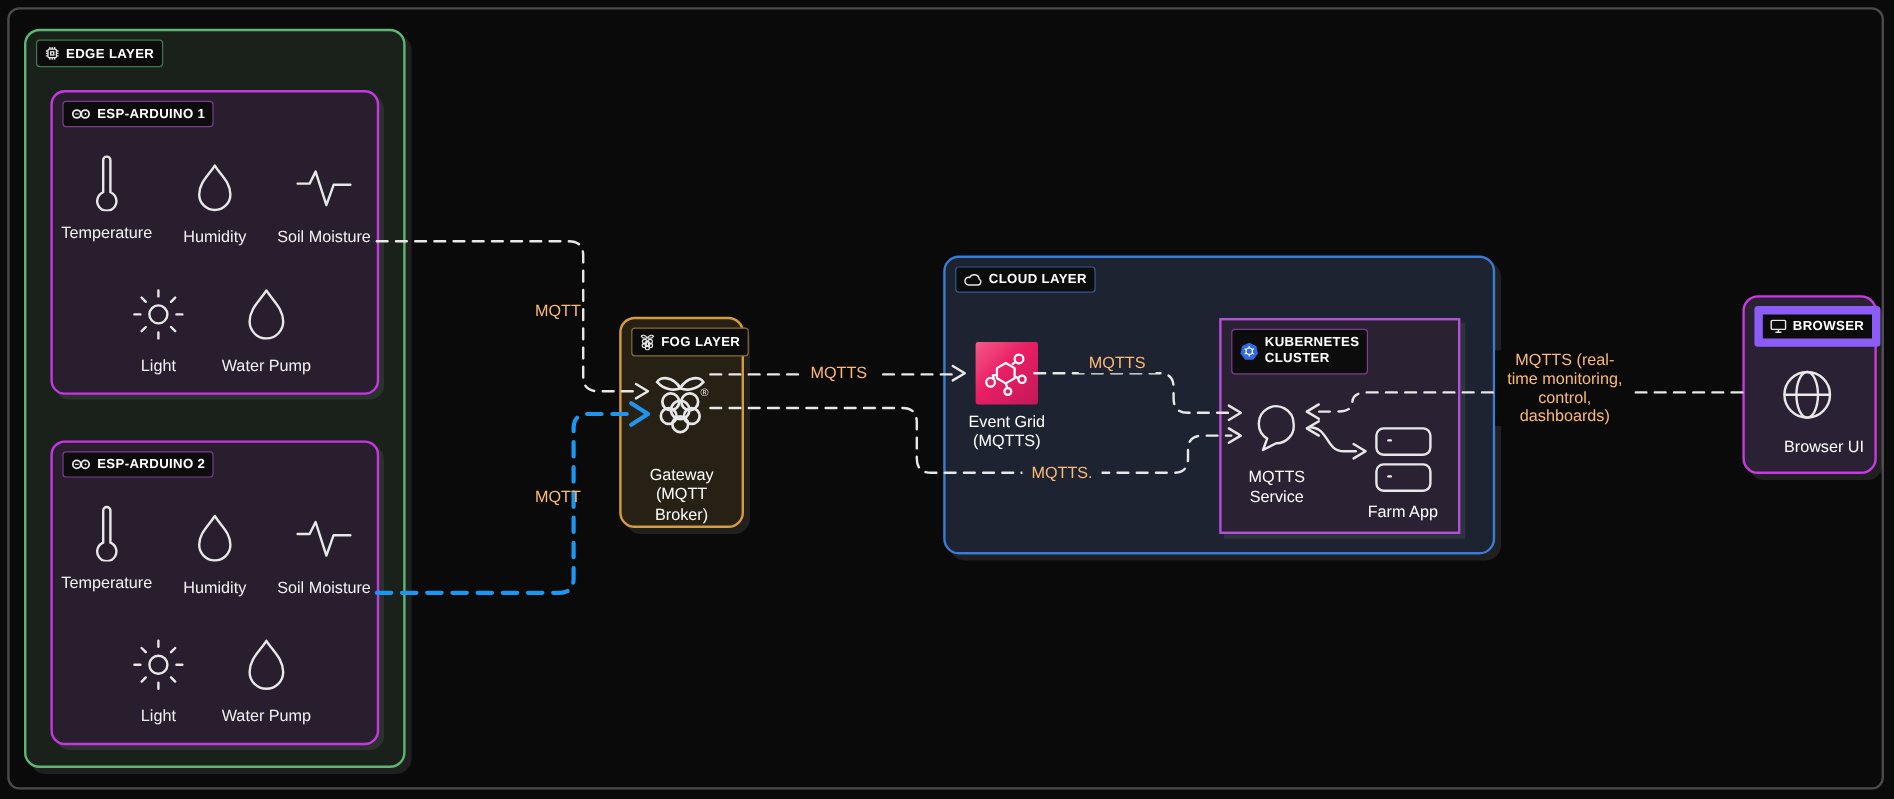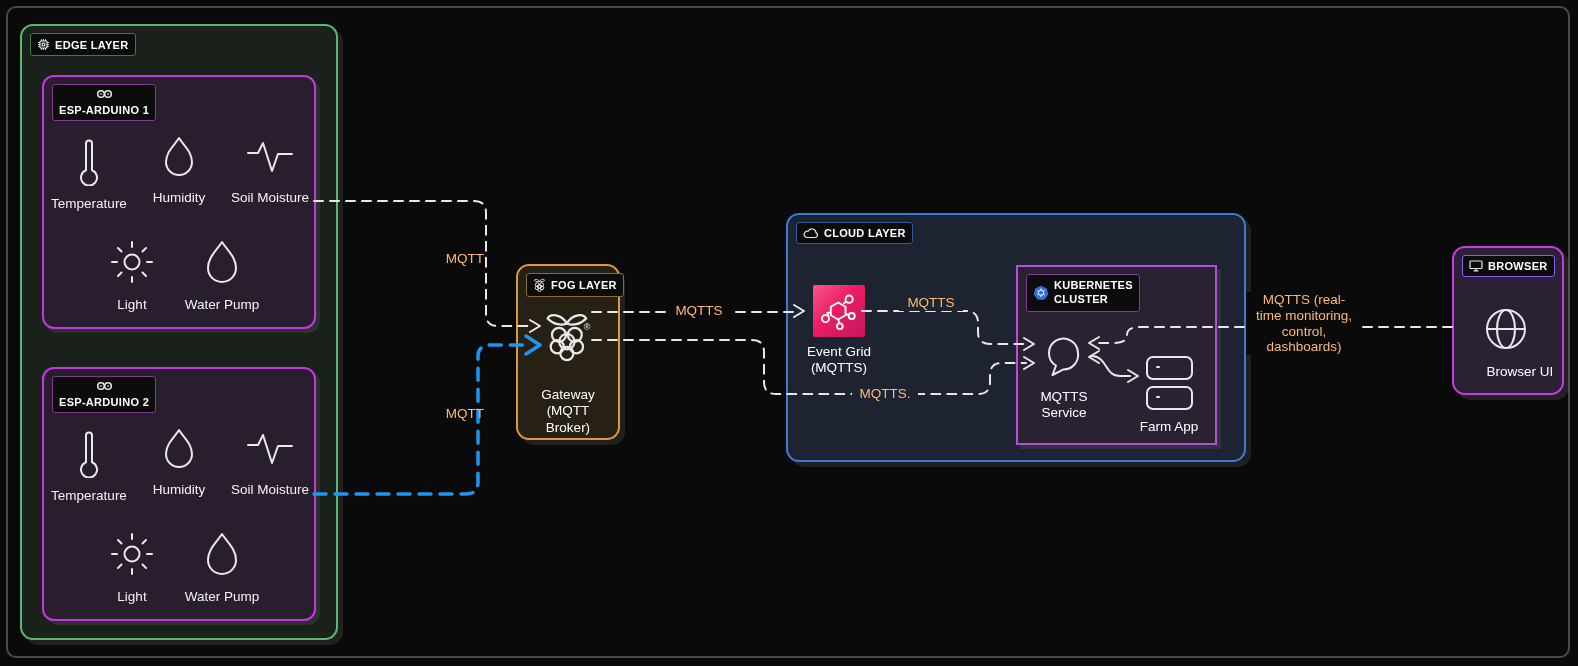--- a/index.html
+++ b/index.html
@@ -21,32 +21,32 @@
   .browser-box{left:1452px;top:246px;width:108px;height:145px;background:#2a2135;border:2px solid #c93ae0;}
 
   
   .badge{
     position:absolute;left:8px;top:7px;display:inline-flex;align-items:center;gap:5px;
     background:#0c0c0c;border-radius:3px;padding:4px 6px;
     font-size:11px;font-weight:bold;letter-spacing:.3px;color:#fff;white-space:nowrap;
   }
   .badge .bicon{display:inline-flex;align-items:center;}
   .b-edge{border:1px solid #3e7a4d;}
-  .b-esp{border:1px solid #7e3b94;flex-direction:column;}
+  .b-esp{border:1px solid #7e3b94;}
   .b-fog{border:1px solid #8a6c33;}
   .b-cloud{border:1px solid #2f5a94;align-items:flex-end;}
   .b-k8s{border:1px solid #7e3b94;white-space:normal;line-height:1.25;}
-  .b-browser{border:1px solid #8b5cf6;}
+  .b-browser{border:7px solid #8b5cf6;}
   .preline{white-space:pre-line;}
 
   
   .sensor{position:absolute;width:96px;display:flex;flex-direction:column;align-items:center;}
   .sicon{height:48px;display:flex;align-items:flex-end;justify-content:center;}
   .slabel{margin-top:10px;font-size:13.5px;color:#f2f2f2;white-space:nowrap;}
-  .s-temp{left:-3px;top:61px;}
+  .s-temp{left:-3px;top:51px;}
   .s-hum{left:87px;top:55px;}
   .s-soil{left:178px;top:55px;}
   .s-light{left:40px;top:162px;}
   .s-pump{left:130px;top:162px;}
 
   
   .nodegroup{position:absolute;display:flex;flex-direction:column;align-items:center;text-align:center;}
   .nodelabel{font-size:13.5px;line-height:1.22;color:#fff;}
   .fog-node{left:8px;top:44px;width:84px;}
   .eventgrid-node{left:-4px;top:70px;width:110px;}

